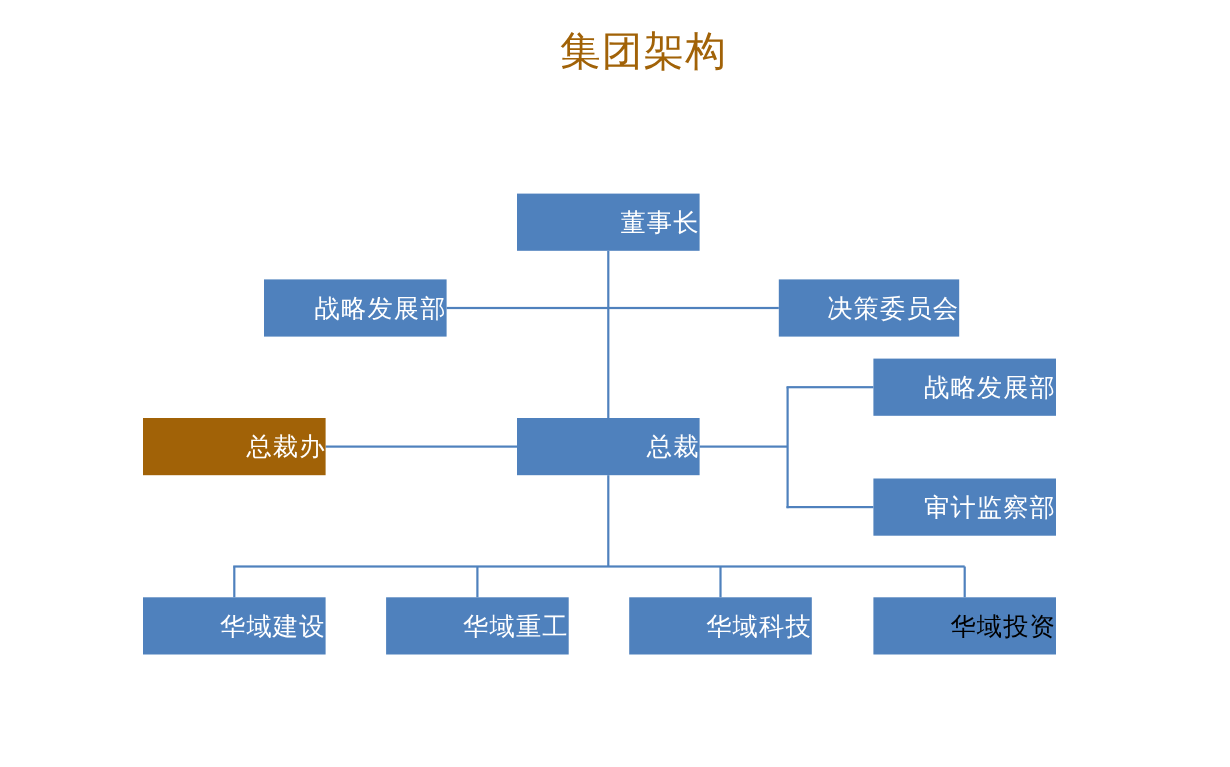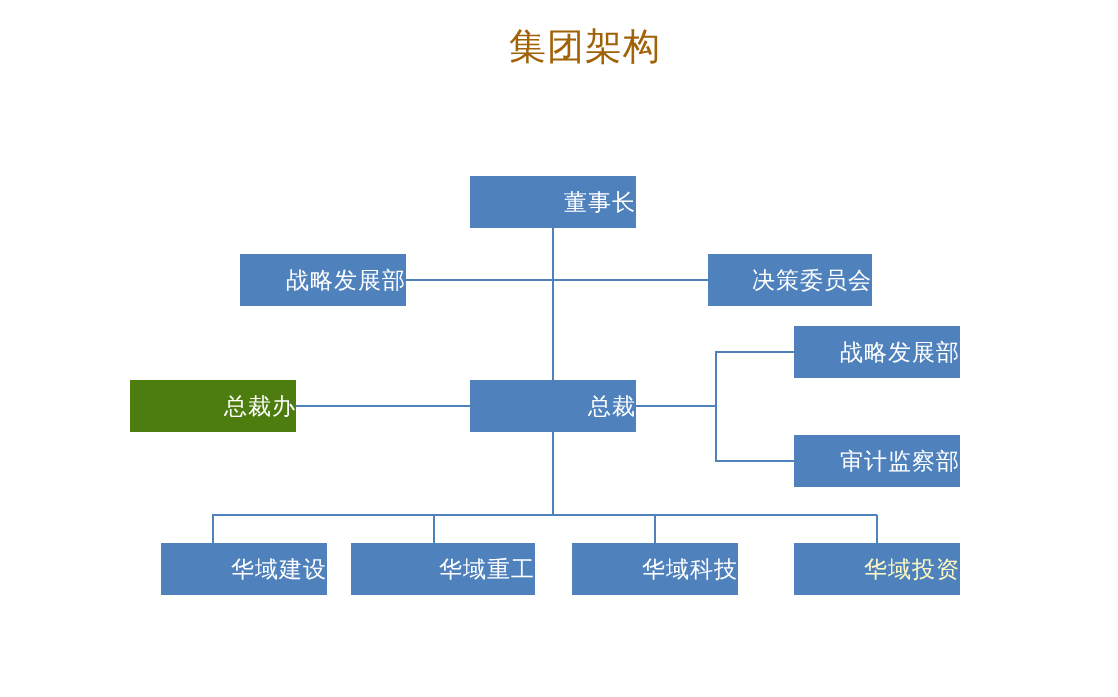--- a/index.html
+++ b/index.html
@@ -92,41 +92,41 @@
   </div>
 
   <div class="node" style="left: 708px; top: 254px; width: 164px; height: 52px; background: rgb(79, 129, 189); color: rgb(255, 255, 255);">
     <span>决策委员会</span>
   </div>
 
   <div class="node" style="left: 470px; top: 380px; width: 166px; height: 52px; background: rgb(79, 129, 189); color: rgb(255, 255, 255); font-family: Liberation Serif, serif;">
     <span>总裁</span>
   </div>
 
-  <div class="node" style="left: 130px; top: 380px; width: 166px; height: 52px; background: #4d7c0f; color: rgb(255, 255, 255);">
+  <div class="node" style="left: 130px; top: 380px; width: 166px; height: 52px; background: #a16207; color: rgb(255, 255, 255);">
     <span>总裁办</span>
   </div>
 
   <div class="node" style="left: 794px; top: 326px; width: 166px; height: 52px; background: rgb(79, 129, 189); color: rgb(255, 255, 255);">
     <span>战略发展部</span>
   </div>
 
   <div class="node" style="left: 794px; top: 435px; width: 166px; height: 52px; background: rgb(79, 129, 189); color: rgb(255, 255, 255);">
     <span>审计监察部</span>
   </div>
 
-  <div class="node" style="left: 130px; top: 543px; width: 166px; height: 52px; background: rgb(79, 129, 189); color: rgb(255, 255, 255); margin-left: 31px;">
+  <div class="node" style="left: 130px; top: 543px; width: 166px; height: 52px; background: rgb(79, 129, 189); color: rgb(255, 255, 255);">
     <span>华域建设</span>
   </div>
 
-  <div class="node" style="left: 351px; top: 543px; width: 184px; height: 52px; background: rgb(79, 129, 189); color: rgb(255, 255, 255);">
+  <div class="node" style="left: 351px; top: 543px; width: 166px; height: 52px; background: rgb(79, 129, 189); color: rgb(255, 255, 255);">
     <span>华域重工</span>
   </div>
 
   <div class="node" style="left: 572px; top: 543px; width: 166px; height: 52px; background: rgb(79, 129, 189); color: rgb(255, 255, 255); padding-left: 28px;">
     <span>华域科技</span>
   </div>
 
-  <div class="node" style="left: 794px; top: 543px; width: 166px; height: 52px; background: rgb(79, 129, 189); color: #fef9c3;">
+  <div class="node" style="left: 794px; top: 543px; width: 166px; height: 52px; background: rgb(79, 129, 189); color: #000000;">
     <span>华域投资</span>
   </div>
 
 </div>
 
 </body></html>

